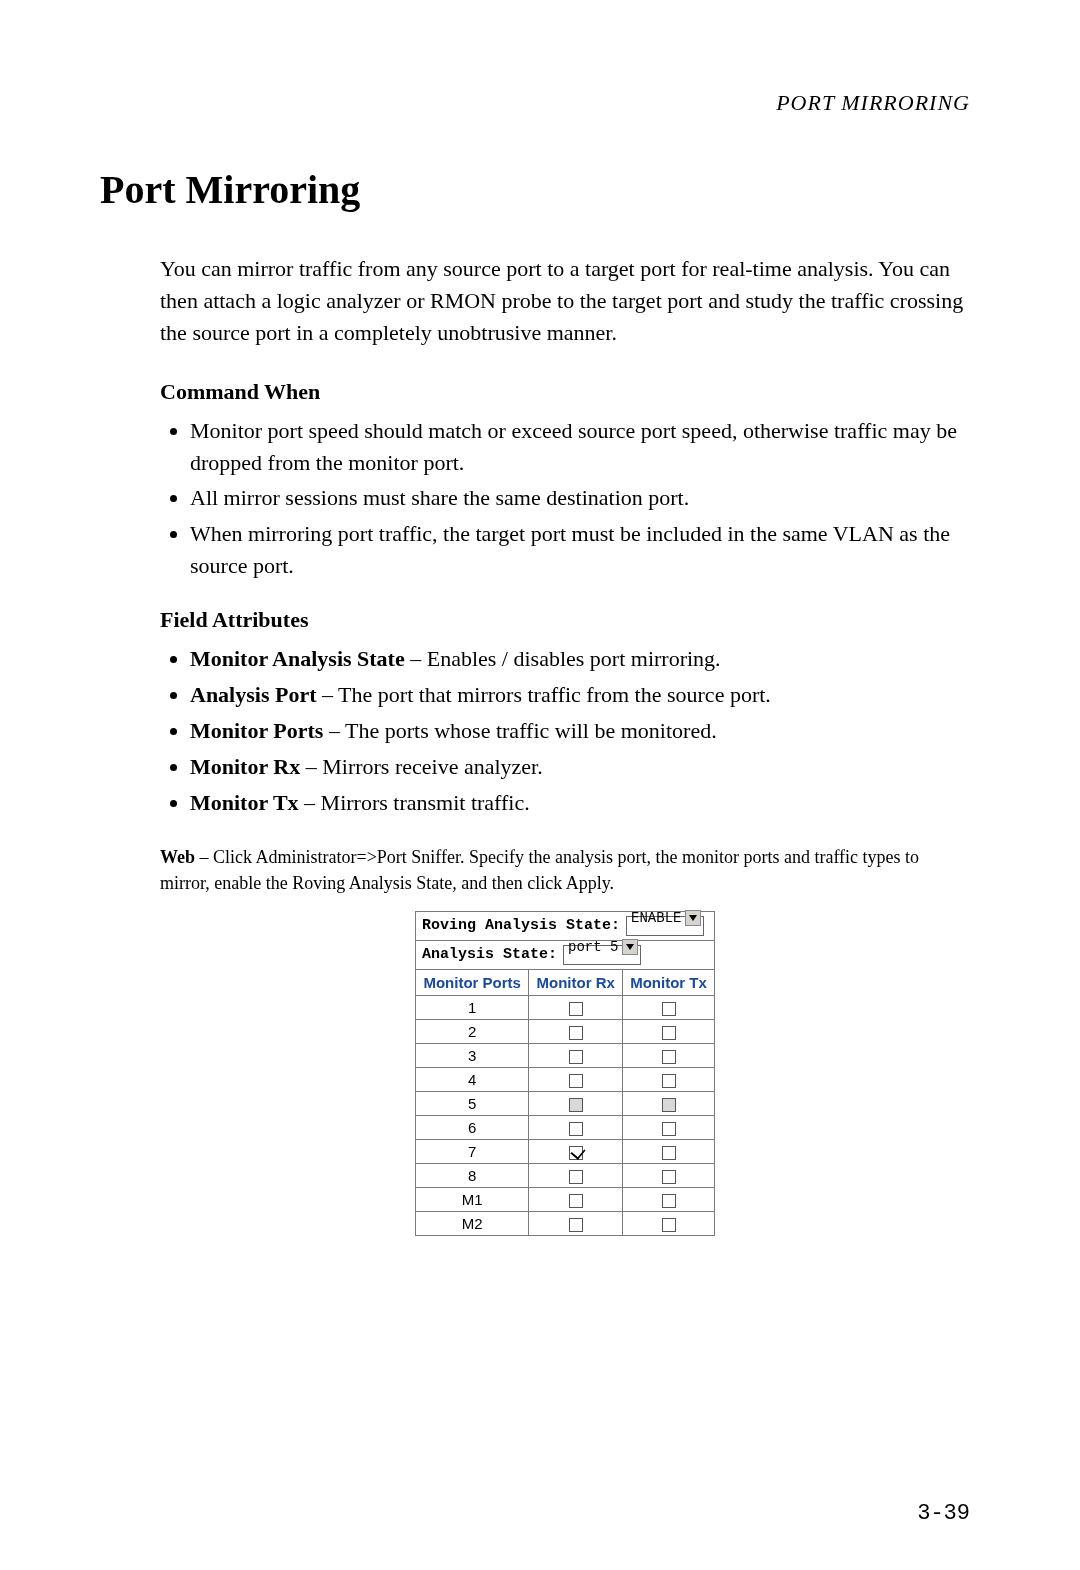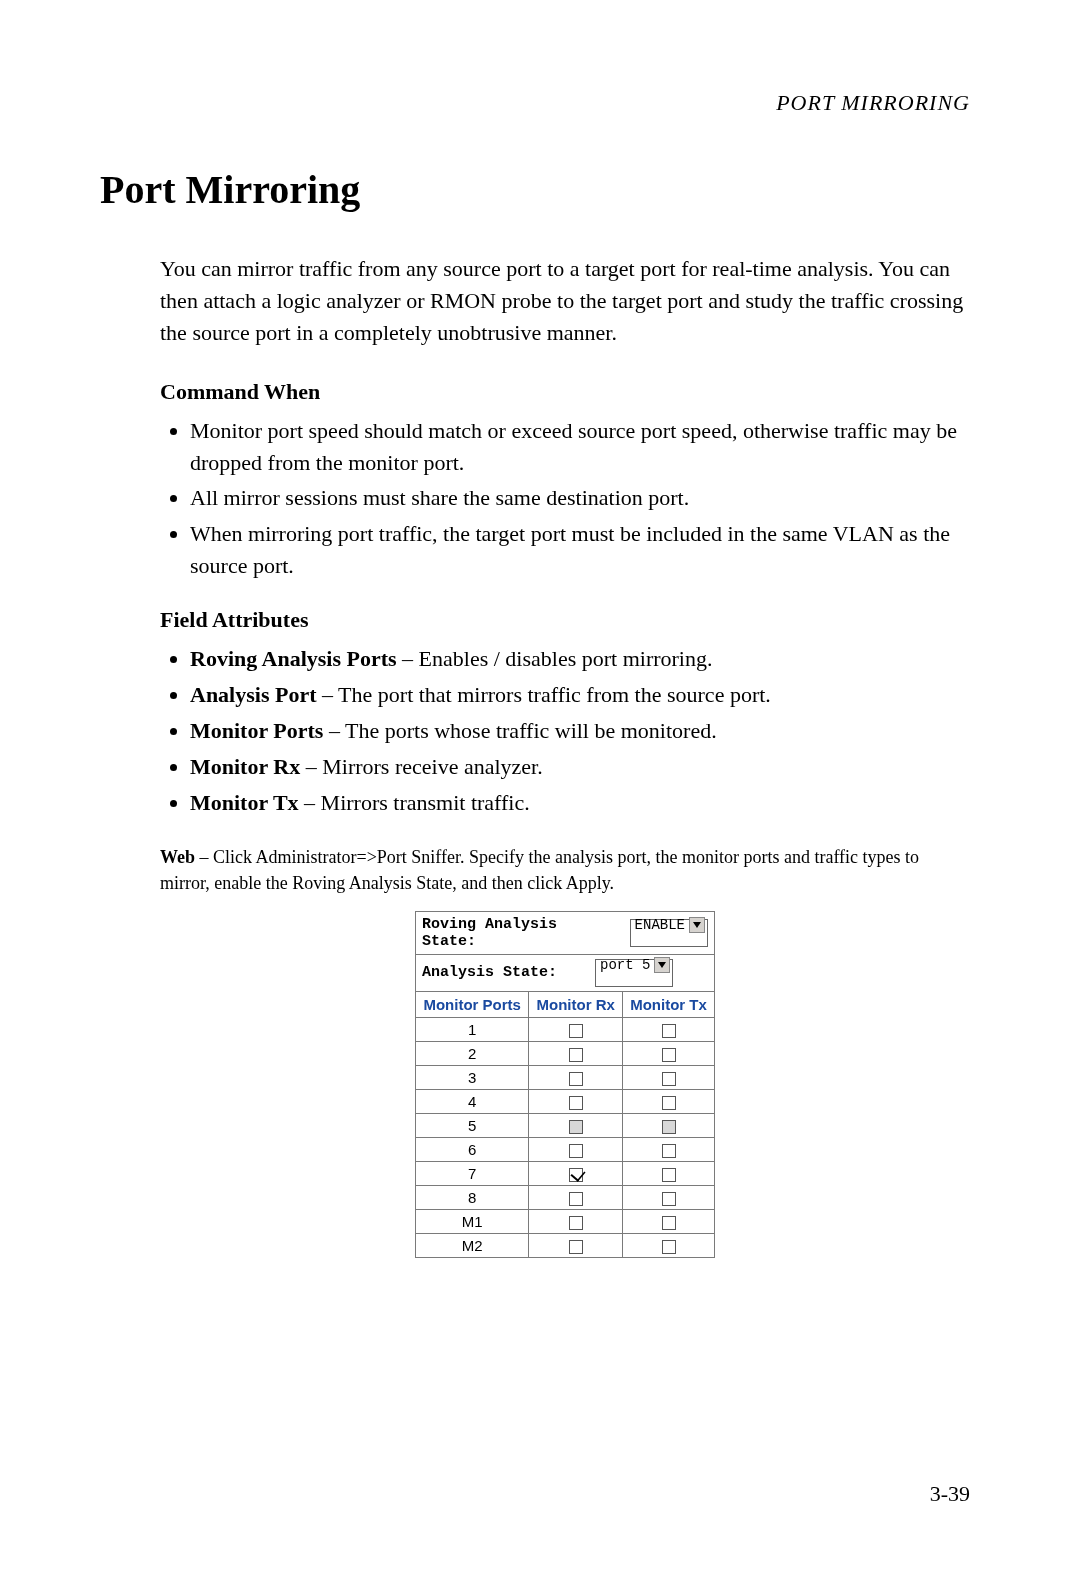--- a/index.html
+++ b/index.html
@@ -78,24 +78,23 @@
       border-bottom: 1px solid #7a7a7a;
       gap: 6px;
       font-family: Liberation Mono, monospace;
     }
     .state-row .lbl, .analysis-row .lbl { font-weight: bold; }
     .fake-select {
       display: inline-flex;
       align-items: center;
       border: 1px solid #666;
       background: #fff;
-      height: 28px;
+      height: 20px;
       font-size: 14px;
       padding: 0 2px 16px 4px;
-      margin-left: 32px;
     }
     .fake-select .sel-text { padding-right: 4px; }
     .fake-select .sel-btn {
       width: 16px;
       height: 16px;
       background: #d6d3cf;
       border: 1px solid #888;
       display: inline-flex;
       align-items: center;
       justify-content: center;
@@ -138,23 +137,24 @@
       content: "";
       position: absolute;
       left: 2px; top: -1px;
       width: 10px; height: 10px;
       border: solid #000;
       border-width: 0 2px 2px 0;
       transform: rotate(40deg) scaleX(0.8);
     }
     .page-num {
       position: absolute;
-      bottom: 63px;
+      bottom: 44px;
       right: 110px;
       font-size: 22px;
+      font-family: Liberation Mono, monospace;
     }
   </style>
 </head>
 <body>
 
 <div class="page">
 
   <div class="running-head">PORT MIRRORING</div>
 
   <h1 class="title">Port Mirroring</h1>
@@ -165,21 +165,21 @@
 
     <div class="subhead">Command When</div>
     <ul class="bullets">
       <li>Monitor port speed should match or exceed source port speed, otherwise traffic may be dropped from the monitor port.</li>
       <li>All mirror sessions must share the same destination port.</li>
       <li>When mirroring port traffic, the target port must be included in the same VLAN as the source port.</li>
     </ul>
 
     <div class="subhead">Field Attributes</div>
     <ul class="bullets">
-      <li><span class="attr-term">Roving Analysis Ports</span><span> – Enables / disables port mirroring.</span></li>
+      <li><span class="attr-term">Monitor Analysis State</span><span> – Enables / disables port mirroring.</span></li>
       <li><span class="attr-term">Analysis Port</span><span> – The port that mirrors traffic from the source port.</span></li>
       <li><span class="attr-term">Monitor Ports</span><span> – The ports whose traffic will be monitored.</span></li>
       <li><span class="attr-term">Monitor Rx</span><span> – Mirrors receive analyzer.</span></li>
       <li><span class="attr-term">Monitor Tx</span><span> – Mirrors transmit traffic.</span></li>
     </ul>
 
     <p class="web-para">
       <span class="web-label">Web</span><span> – Click Administrator=&gt;Port Sniffer. Specify the analysis port, the monitor ports and traffic types to mirror, enable the Roving Analysis State, and then click Apply.</span>
     </p>
 

